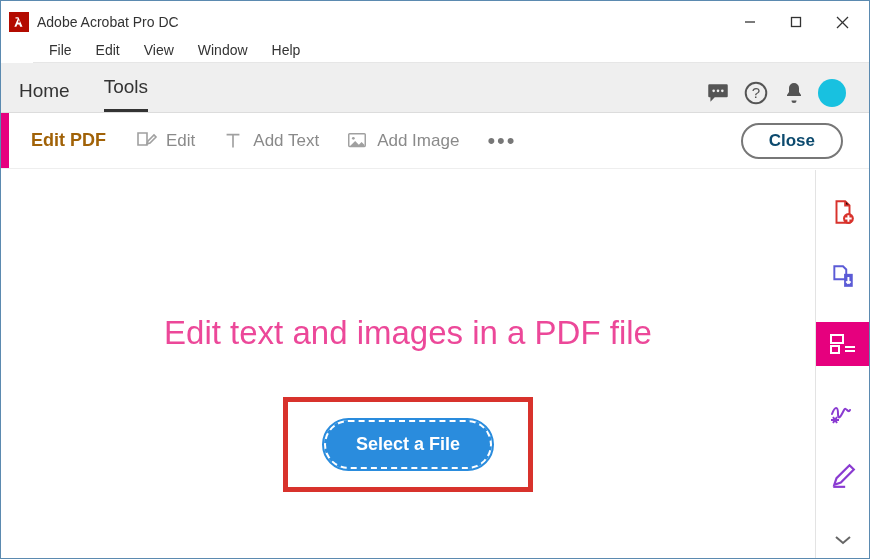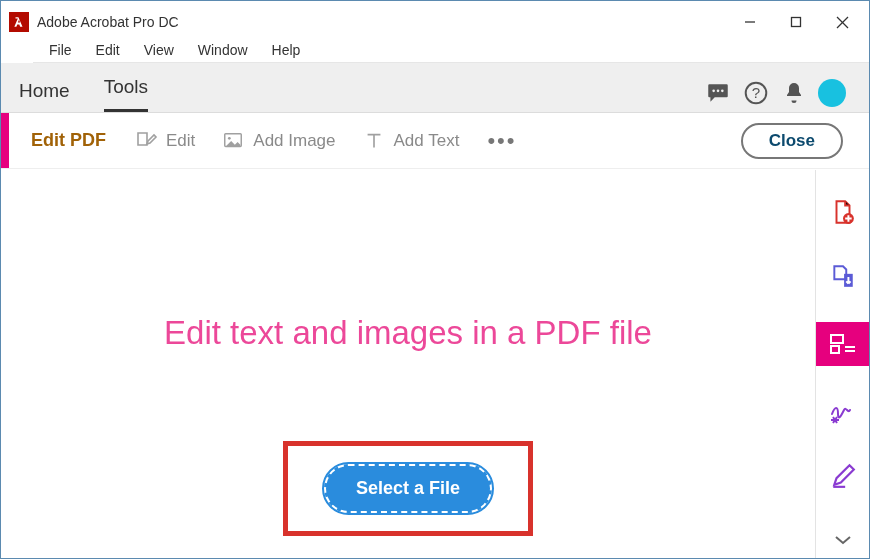--- a/index.html
+++ b/index.html
@@ -31,21 +31,21 @@
 .toolstrip .tool-title { font-size: 18px; font-weight: 600; color: #a16207; margin-left: 4px; margin-right: 28px; }
 .toolstrip .toolbtn { display: flex; align-items: center; font-size: 17px; color: #8a8a8a; margin-right: 26px; }
 .toolstrip .toolbtn .ico { width: 24px; height: 24px; margin-right: 8px; display:flex; align-items:center; justify-content:center; }
 .toolstrip .more { color:#777; font-size:22px; letter-spacing:2px; margin-left:2px;}
 .toolstrip .spacer { flex: 1; }
 .toolstrip .closebtn { border: 2px solid #777; border-radius: 22px; padding: 6px 26px; font-size: 17px; font-weight: 600; color: #0c4a6e; }
 
 
 .main { position: absolute; top: 169px; left: 0; right: 54px; bottom: 0; background: #fff; display:flex; flex-direction:column; align-items:center; }
 .main .headline { font-size: 33px; color: #ec4899; font-weight: 400; margin-top: 144px; text-align:center; }
-.main .highlight { border: 5px solid #d8322c; padding: 18px 36px; margin-top: 89px; }
+.main .highlight { border: 5px solid #d8322c; padding: 18px 36px; margin-top: 45px; }
 .main .selectbtn { background: #2a8cdd; color:#fff; font-size:18px; font-weight:600; padding: 12px 30px; border-radius: 26px; border: 2px dashed #ffffff; outline: 2px solid #2a8cdd; }
 
 
 .rightrail { position:absolute; top:169px; right:0; bottom:0; width:54px; background:#fff; border-left:1px solid #e3e3e3; display:flex; flex-direction:column; align-items:center; padding-top:24px; gap:28px; }
 .rightrail .railicon { width:36px; height:36px; display:flex; align-items:center; justify-content:center; }
 .rightrail .railicon.selected { background:#e6007e; width:54px; height:44px; }
 </style>
 </head>
 <body>
 
@@ -118,36 +118,36 @@
     <span class="ico">
       <svg width="24" height="24" viewBox="0 0 24 24">
           <path fill="none" stroke="#a0a0a0" stroke-width="1.6" d="M4 4h9v12H4z"></path>
           <path fill="none" stroke="#a0a0a0" stroke-width="1.6" d="M14 12l6-6 2 2-6 6-3 1z"></path>
         </svg>
     </span>
     <span>Edit</span>
   </div>
   <div class="toolbtn">
     <span class="ico">
+      <svg width="22" height="22" viewBox="0 0 24 24">
+          <path fill="none" stroke="#a0a0a0" stroke-width="1.8" d="M5 5h14M12 5v14"></path>
+        </svg>
+    </span>
+    <span>Add Text</span>
+  </div>
+  <div class="toolbtn">
+    <span class="ico">
       <svg width="24" height="22" viewBox="0 0 24 24">
           <rect x="3" y="4" width="18" height="14" rx="1" fill="none" stroke="#a0a0a0" stroke-width="1.6"></rect>
           <circle cx="8" cy="9" r="1.5" fill="#a0a0a0"></circle>
           <path d="M5 17l5-5 4 4 3-3 3 3v2H5z" fill="#a0a0a0"></path>
         </svg>
     </span>
     <span>Add Image</span>
   </div>
-  <div class="toolbtn">
-    <span class="ico">
-      <svg width="22" height="22" viewBox="0 0 24 24">
-          <path fill="none" stroke="#a0a0a0" stroke-width="1.8" d="M5 5h14M12 5v14"></path>
-        </svg>
-    </span>
-    <span>Add Text</span>
-  </div>
   <div class="more toolbtn">
     <span>•••</span>
   </div>
   <span class="spacer"></span>
   <div class="closebtn">Close</div>
 </div>
 
 <div class="main">
   <div class="headline">Edit text and images in a PDF file</div>
   <div class="highlight">

